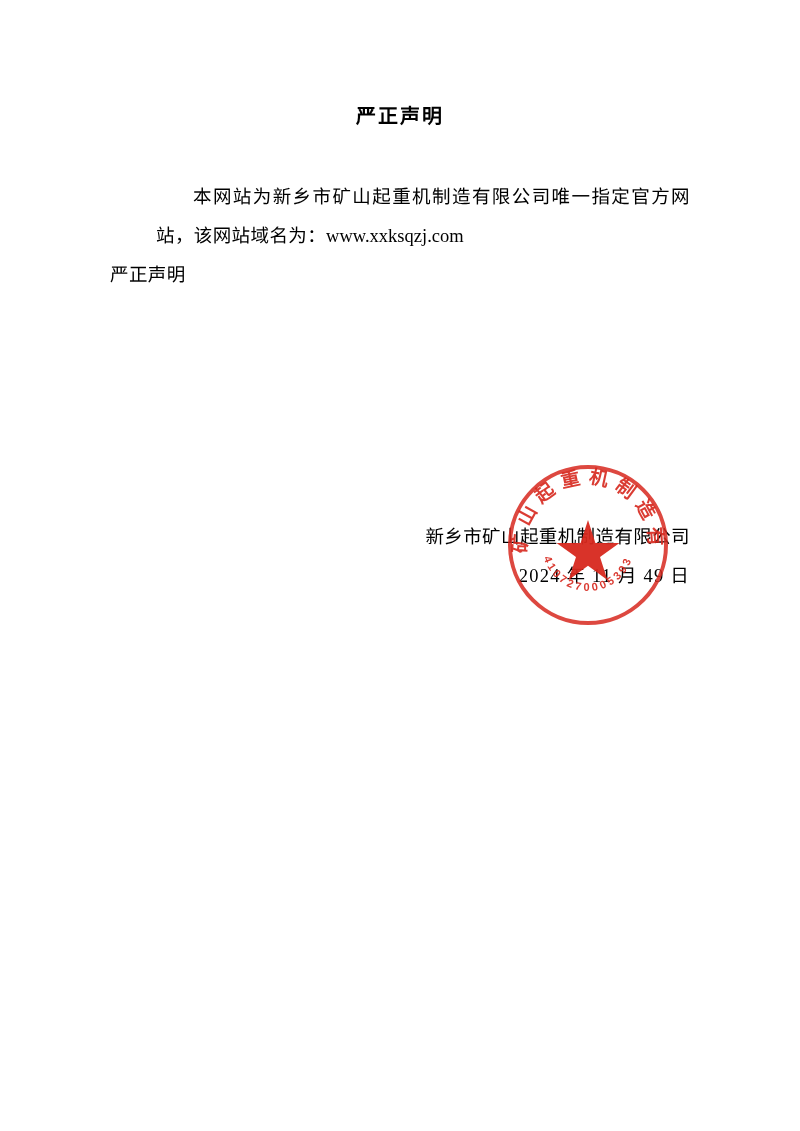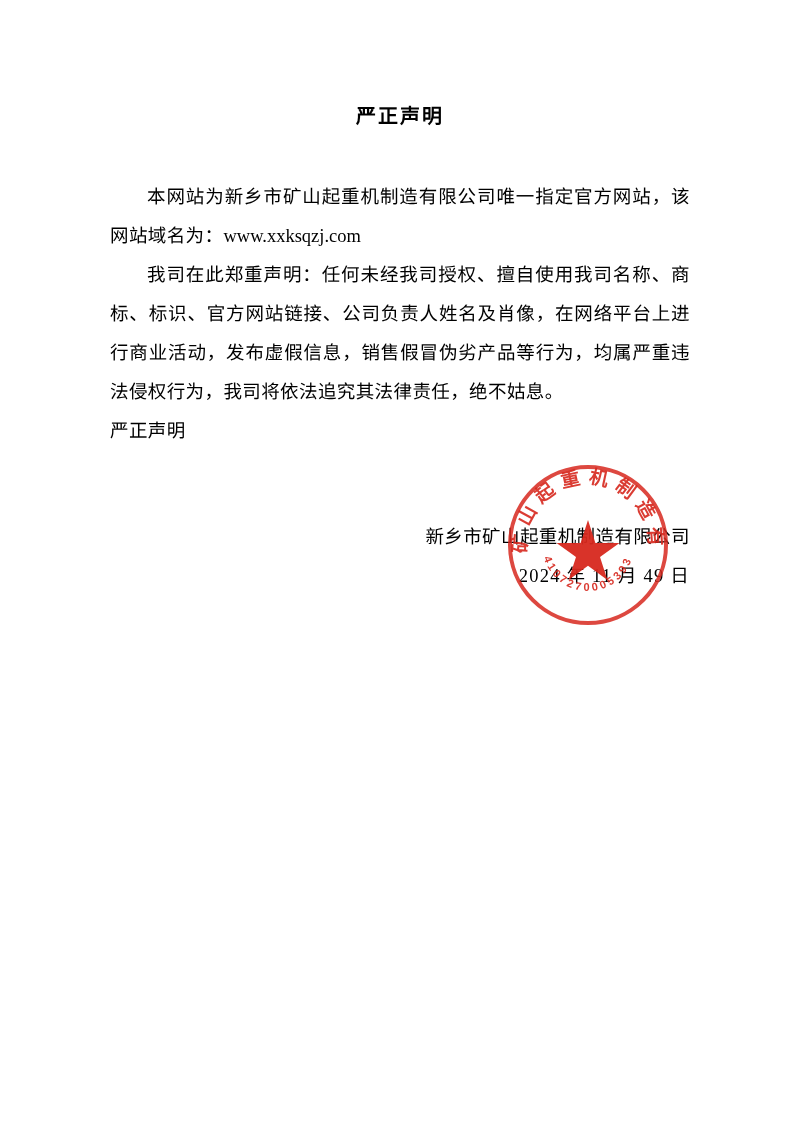--- a/index.html
+++ b/index.html
@@ -36,20 +36,21 @@
   .para {
     font-size: 18.5px;
     line-height: 39px;
     text-align: justify;
     text-justify: inter-ideograph;
     margin: 0 0 0 0;
     letter-spacing: 0.4px;
   }
   .para.indent {
     text-indent: 2em;
+    margin-left: 46px;
   }
   .para .url {
     font-family: "Liberation Serif", "DejaVu Serif", serif;
     letter-spacing: 0;
   }
   .sign-block {
     position: absolute;
     top: 518px;
     left: 0;
     width: 800px;
@@ -84,21 +85,20 @@
 <body>
 
 <div class="page">
 
   <div class="doc-title">严正声明</div>
 
   <div class="body-block">
 
     <p class="para indent"><span>本网站为新乡市矿山起重机制造有限公司唯一指定官方网站，该网站域名为：</span><span class="url">www.xxksqzj.com</span></p>
 
-    <p class="para indent">我司在此郑重声明：任何未经我司授权、擅自使用我司名称、商标、标识、官方网站链接、公司负责人姓名及肖像，在网络平台上进行商业活动，发布虚假信息，销售假冒伪劣产品等行为，均属严重违法侵权行为，我司将依法追究其法律责任，绝不姑息。</p>
 
     <p class="para">严正声明</p>
 
   </div>
 
   <div class="sign-block">
     <div class="sign-line">新乡市矿山起重机制造有限公司</div>
     <div class="sign-line date">2024 年 11 月 49 日</div>
   </div>
 

